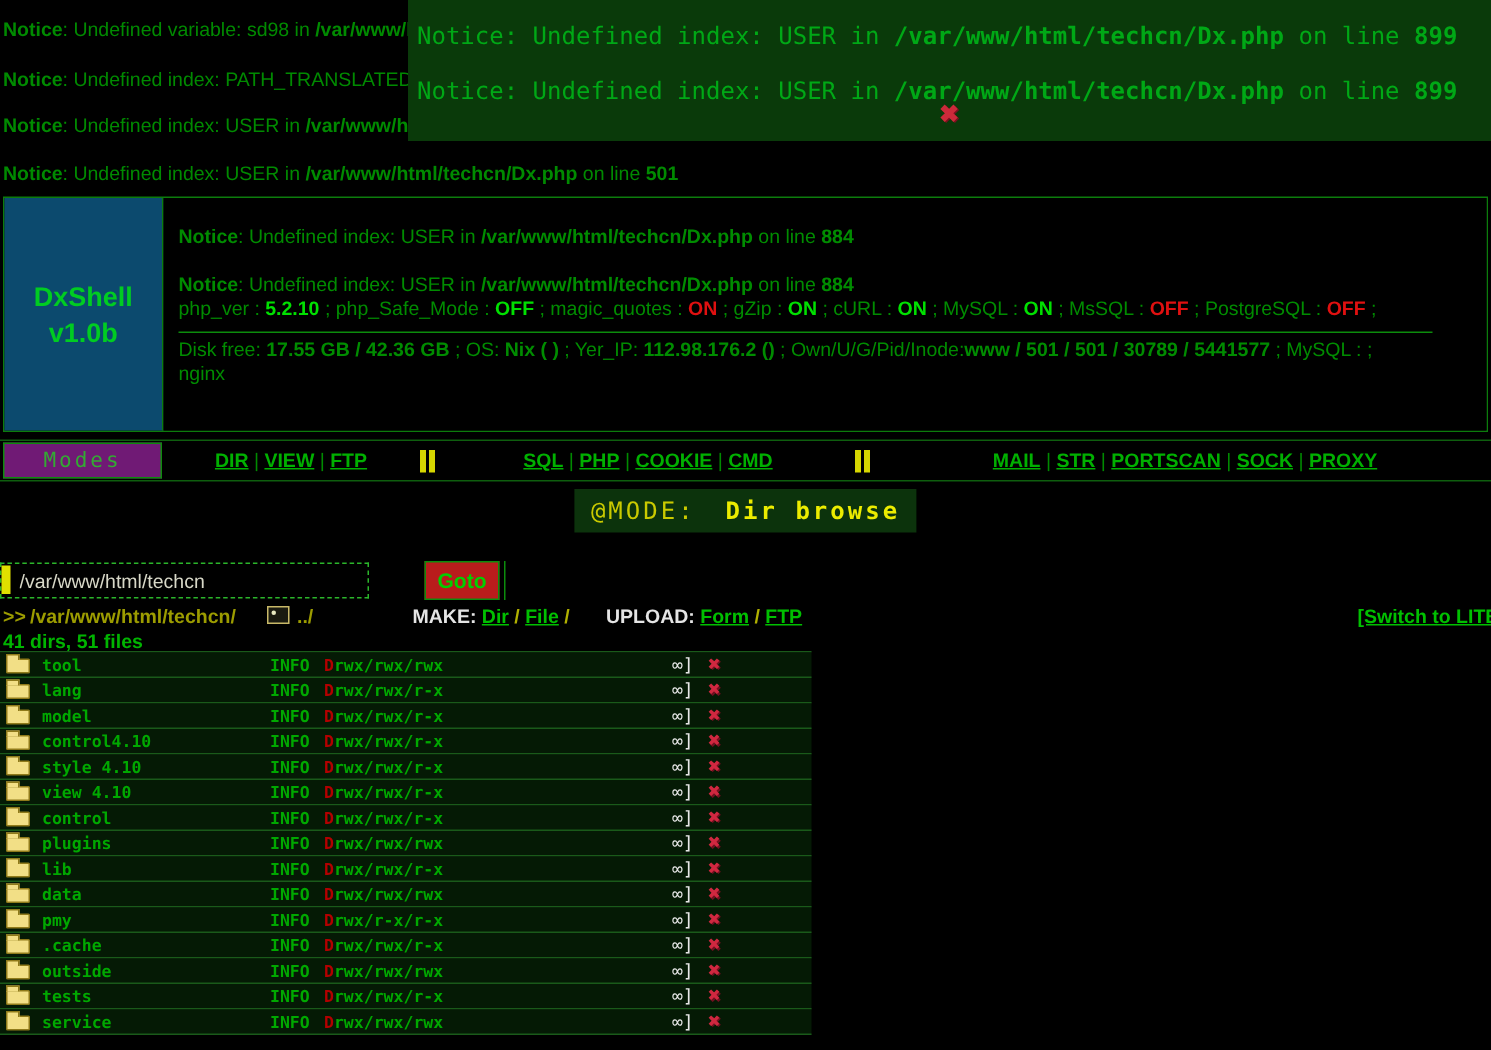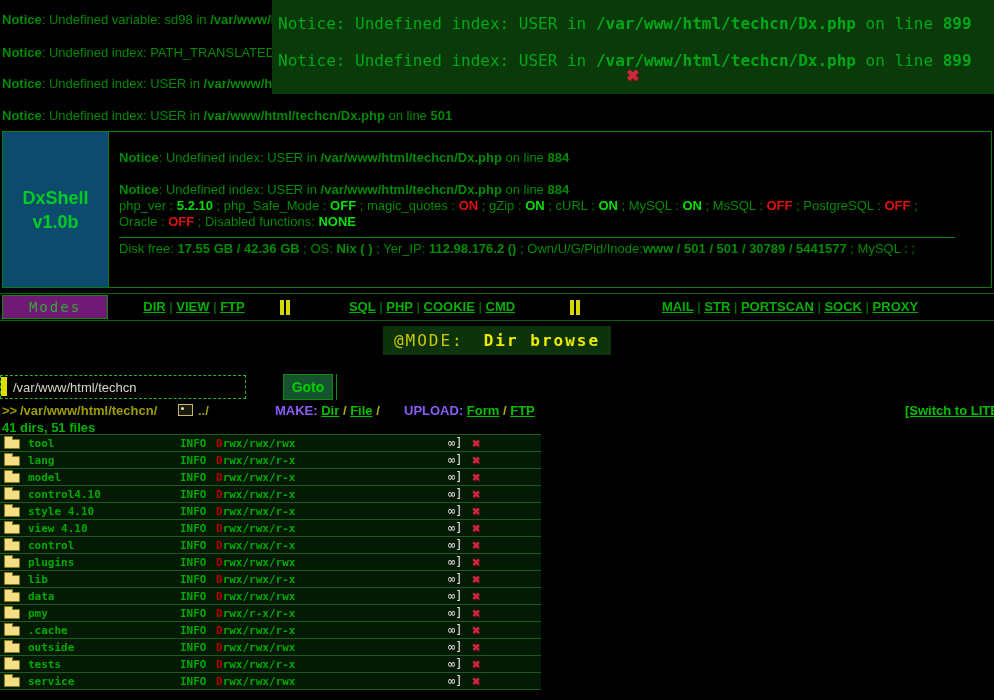--- a/index.html
+++ b/index.html
@@ -92,31 +92,31 @@
     width:100%; height:100%; background:#000;
     border:1px dashed #2bb52b; color:#d8d8c8;
     font-family:"Liberation Sans", sans-serif; font-size:13px;
     padding-left:12px; outline:none;
   }
   .caret-block {
     position:absolute; left:1px; top:2px; width:6px; height:19px; background:#e0e000;
   }
   .goto-btn {
     position:absolute; left:283px; top:374px; width:50px; height:26px;
-    background:#14532d; border:1px solid #0c8c0c;
+    background:#b91c1c; border:1px solid #0c8c0c;
     color:#00d000; font-weight:bold; font-size:14px;
     font-family:"Liberation Sans", sans-serif; cursor:pointer;
   }
   .goto-line { position:absolute; left:336px; top:374px; width:1px; height:26px; background:#0c8c0c; }
 
   
   .nav-line { position:absolute; left:0; top:403px; width:994px; height:16px; font-size:13px; font-weight:bold; white-space:nowrap; }
   .nav-line > * { position:absolute; top:0; }
   .olive { color:#9c9c00; }
-  .ylabel { color:#8b5cf6; }
+  .ylabel { color:#e5e5e5; }
   .yslash { color:#b0b000; }
   .glink { color:#00c000; text-decoration:underline; cursor:pointer; }
   .uplink { color:#9c9c00; cursor:pointer; text-decoration:none; }
   .img-ph {
     width:15px; height:12px; top:1px; background:#1a1a10; border:1px solid #c8b868; position:absolute;
   }
   .img-ph:after {
     content:""; position:absolute; left:2px; top:2px; width:3px; height:3px;
     border-radius:50%; background:#e8e8c0;
   }
@@ -163,23 +163,23 @@
 
 <div class="shell-box">
   <div class="shell-left">
     <span>DxShell</span>
     <span>v1.0b</span>
   </div>
   <div class="shell-right">
     <div class="box-notice gap"><span class="seg-b">Notice</span><span>: Undefined index: USER in </span><span class="seg-b">/var/www/html/techcn/Dx.php</span><span> on line </span><span class="seg-b">884</span></div>
     <div class="box-notice"><span class="seg-b">Notice</span><span>: Undefined index: USER in </span><span class="seg-b">/var/www/html/techcn/Dx.php</span><span> on line </span><span class="seg-b">884</span></div>
     <div><span>php_ver : </span><span class="seg-lime">5.2.10</span><span> ; php_Safe_Mode : </span><span class="seg-lime">OFF</span><span> ; magic_quotes : </span><span class="seg-red">ON</span><span> ; gZip : </span><span class="seg-lime">ON</span><span> ; cURL : </span><span class="seg-lime">ON</span><span> ; MySQL : </span><span class="seg-lime">ON</span><span> ; MsSQL : </span><span class="seg-red">OFF</span><span> ; PostgreSQL : </span><span class="seg-red">OFF</span><span> ;</span></div>
-    <div><span>Oracle : </span><span class="seg-red">OFF</span><span> ; Disabled functions: </span><span class="seg-lime">NONE</span></div>
     <div class="hr"></div>
     <div class="disk"><span>Disk free: </span><span class="seg-b">17.55 GB / 42.36 GB</span><span> ; OS: </span><span class="seg-b">Nix ( )</span><span> ; Yer_IP: </span><span class="seg-b">112.98.176.2 ()</span><span> ; Own/U/G/Pid/Inode:</span><span class="seg-b">www / 501 / 501 / 30789 / 5441577</span><span> ; MySQL : ; </span></div>
+    <div class="disk"><span>nginx</span></div>
   </div>
 </div>
 
 <div class="modes-bar">
   <div class="modes-cell">Modes</div>
   <span class="mgroup" style="left:194px" id="mg0"><span class="mlink">DIR</span><span class="mpipe"> | </span><span class="mlink">VIEW</span><span class="mpipe"> | </span><span class="mlink">FTP</span></span>
   <span class="ysep" style="left:285px"></span>
   <span class="mgroup" style="left:432px" id="mg1"><span class="mlink">SQL</span><span class="mpipe"> | </span><span class="mlink">PHP</span><span class="mpipe"> | </span><span class="mlink">COOKIE</span><span class="mpipe"> | </span><span class="mlink">CMD</span></span>
   <span class="ysep" style="left:575px"></span>
   <span class="mgroup" style="left:790px" id="mg2"><span class="mlink">MAIL</span><span class="mpipe"> | </span><span class="mlink">STR</span><span class="mpipe"> | </span><span class="mlink">PORTSCAN</span><span class="mpipe"> | </span><span class="mlink">SOCK</span><span class="mpipe"> | </span><span class="mlink">PROXY</span></span>

